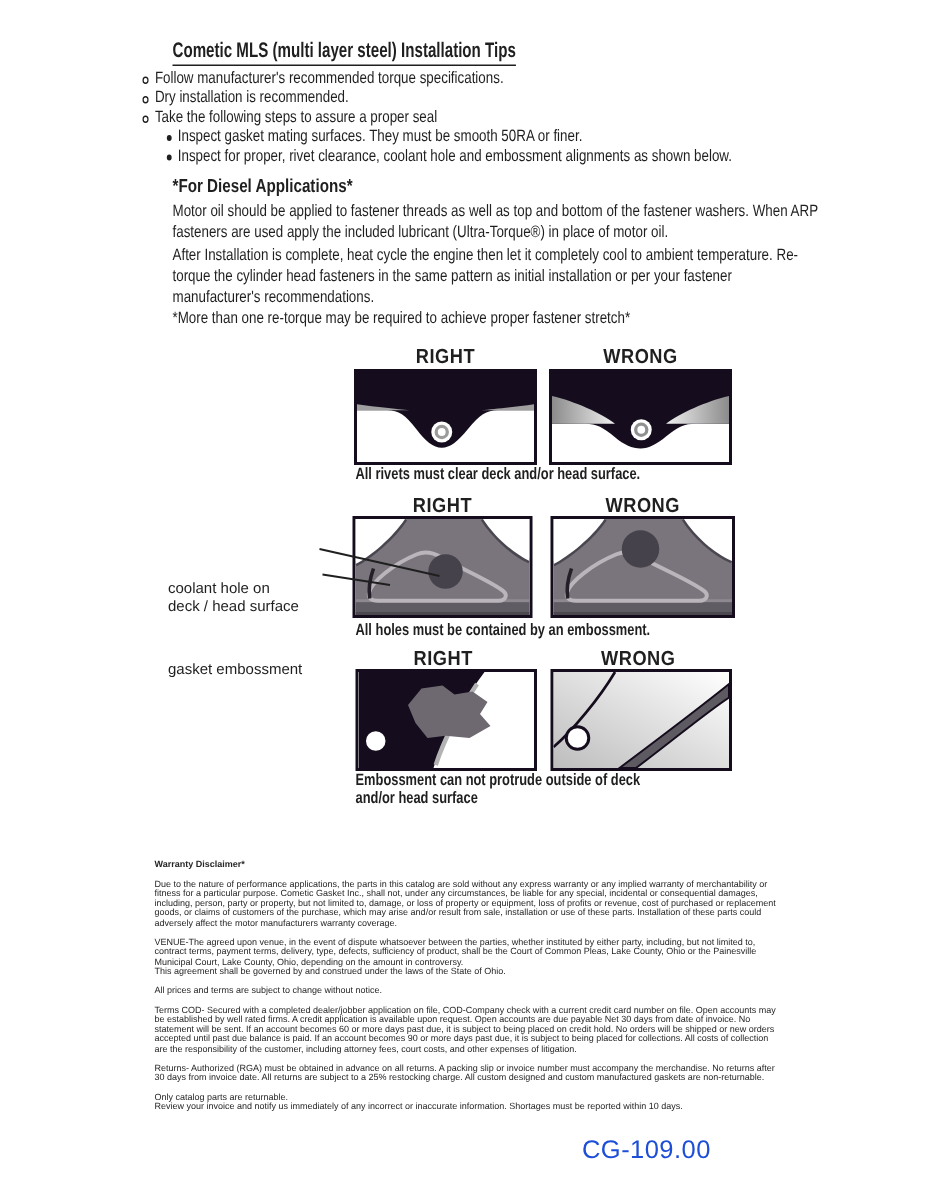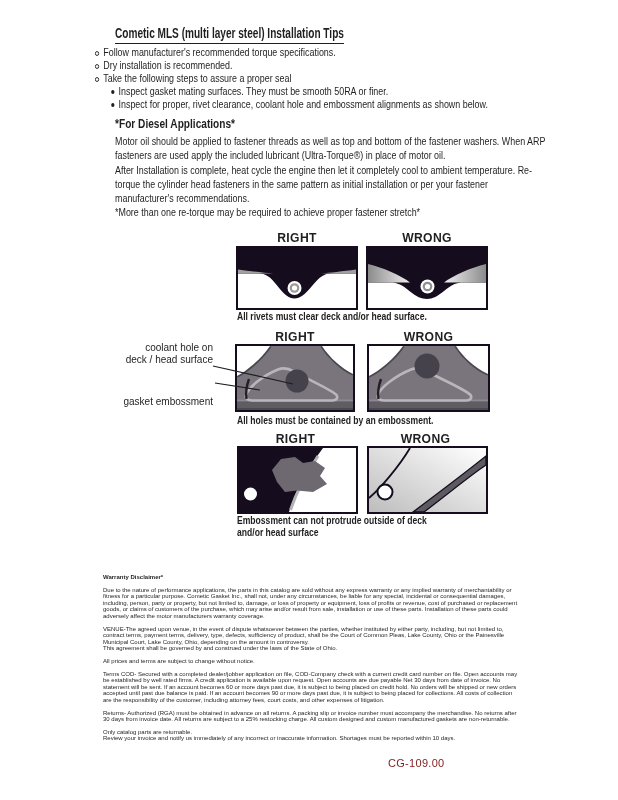--- a/index.html
+++ b/index.html
@@ -31,28 +31,28 @@
   .note{left:115px;top:206px;width:560px;}
   
   .rwlabel{
     font-size:13.5px;font-weight:bold;letter-spacing:.4px;text-align:center;
     transform:scaleX(0.9);transform-origin:center top;white-space:nowrap;
   }
   .dbox{border:2px solid #150d1d;background:#fff;}
   .dbox svg{display:block;width:100%;height:100%;}
   .caption{font-size:11px;font-weight:bold;white-space:pre-line;line-height:11.5px;
     transform:scaleX(0.78);transform-origin:0 0;width:320px;}
-  .sidelabel{font-size:10px;line-height:11.5px;text-align:right;white-space:pre-line;width:101px;}
+  .sidelabel{font-size:10px;line-height:11.5px;text-align:left;white-space:pre-line;width:101px;margin-top:45px;}
   .leaders{pointer-events:none;z-index:5;}
   
   .disclaimer{left:103px;top:574px;width:417px;font-size:6px;line-height:6.6px;color:#262626;}
   .disclaimer p{margin:0 0 6px 0;white-space:pre-line;}
   .dh{font-weight:bold;margin:0 0 6px 0;}
   
-  .pagecode{left:388px;top:757px;font-size:11px;letter-spacing:.3px;color:#7f1d1d;}
+  .pagecode{left:388px;top:757px;font-size:17px;letter-spacing:.3px;color:#1d4ed8;}
 </style>
 </head>
 <body>
 
 <div class="abs title">Cometic MLS (multi layer steel) Installation Tips</div>
 
 <div class="abs tips cx">
   <div class="tiprow">
     <span class="mk open"></span>
     <span>Follow manufacturer's recommended torque specifications.</span>

